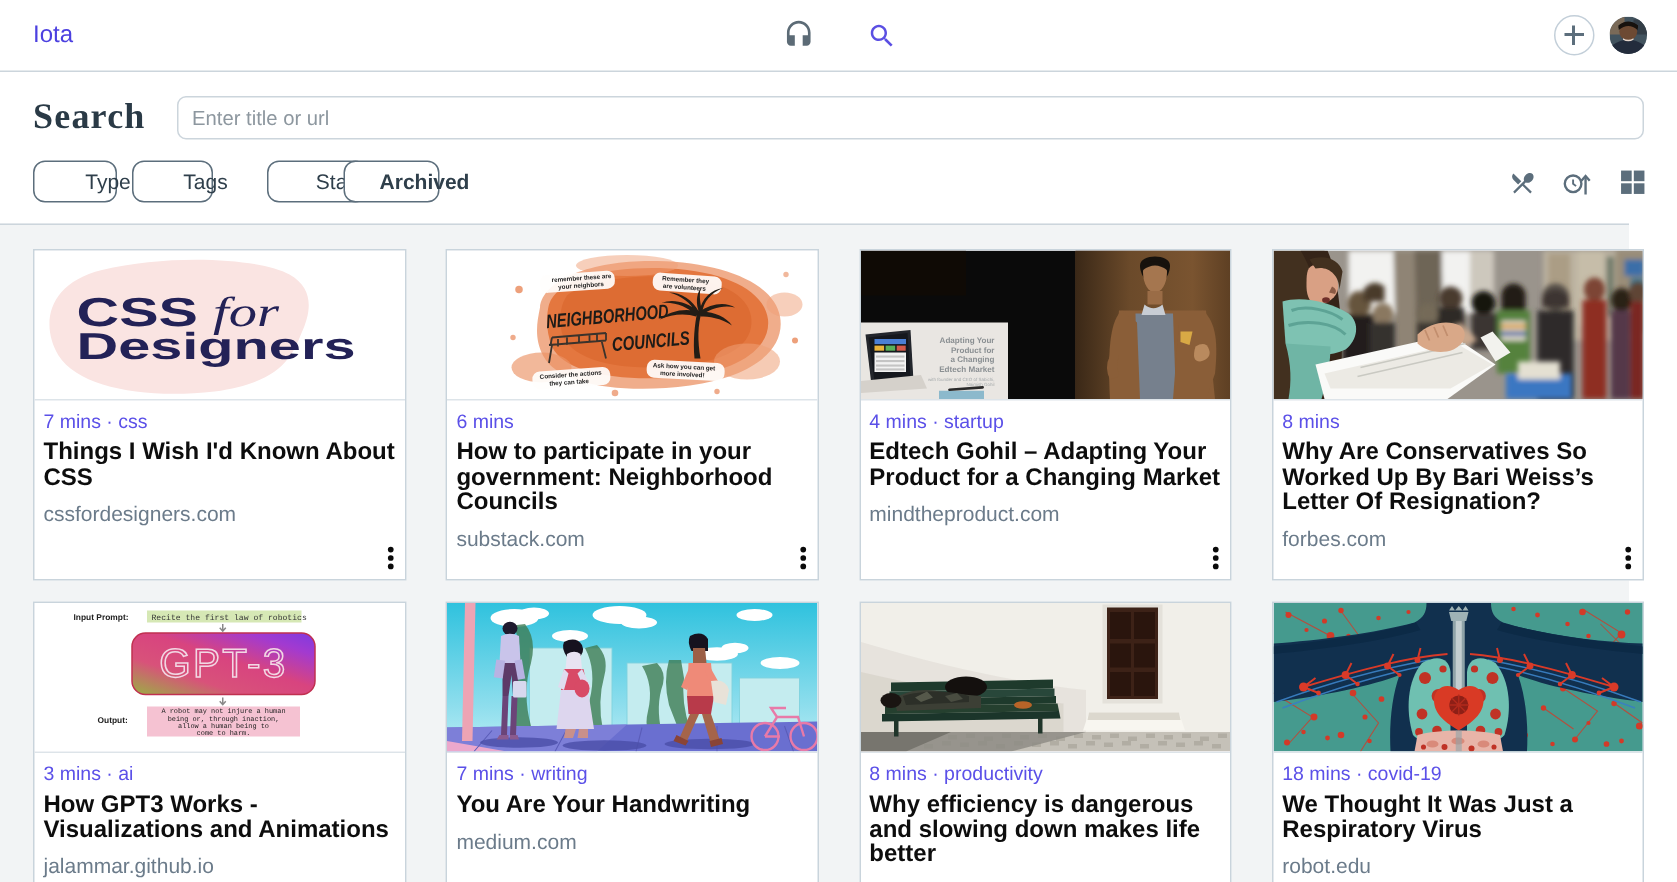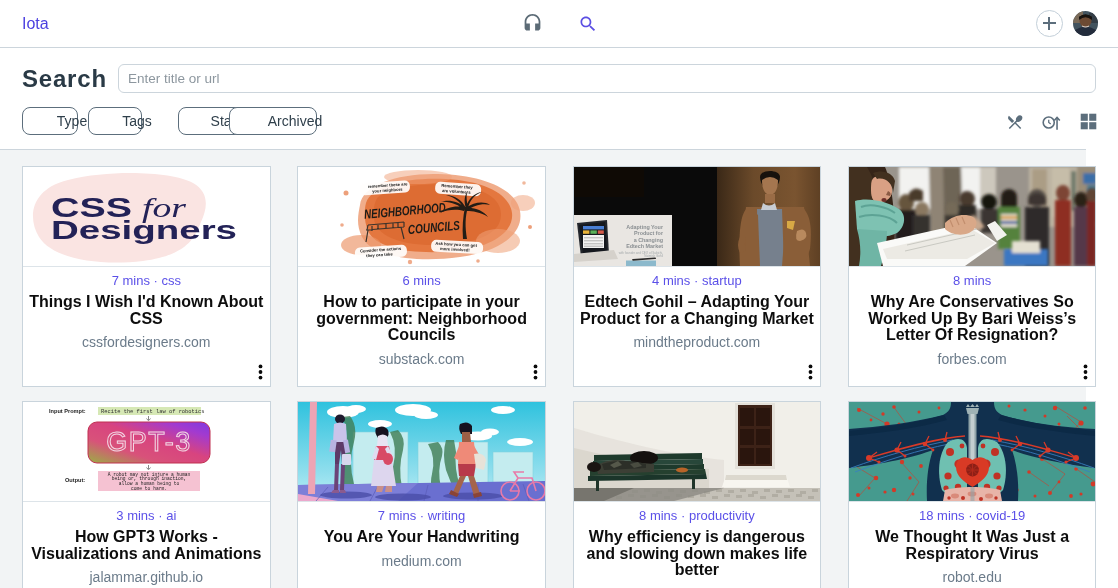--- a/index.html
+++ b/index.html
@@ -12,40 +12,40 @@
 .hicon { position:absolute; top:13px; }
 .btn-plus { position:absolute; left:1036px; top:10px; width:27px; height:27px;
   border:1.5px solid #c3cfd9; border-radius:50%; }
 .btn-plus:before, .btn-plus:after { content:""; position:absolute; background:#5c6e7c; }
 .btn-plus:before { left:5.5px; top:11px; width:13px; height:2px; }
 .btn-plus:after { left:11px; top:5.5px; width:2px; height:13px; }
 .avatar { position:absolute; left:1073px; top:11px; width:25px; height:25px;
   border-radius:50%; overflow:hidden; }
 
 .h1 { position:absolute; left:22px; top:66px; font-size:24px; line-height:25px; font-weight:bold;
-  color:#2a3a46; letter-spacing:.8px; }
+  color:#2a3a46; letter-spacing:.8px;font-family:Liberation Serif, serif; }
 .searchbox { position:absolute; left:118px; top:64px; width:978px; height:29px;
   border:1px solid #ccd5dc; border-radius:6px; background:#fff; }
 .searchbox input { width:100%; height:100%; border:0; outline:none; background:transparent;
   font-family:"Liberation Sans", sans-serif; font-size:13.5px; padding:0 9px; color:#333; }
 .searchbox input::placeholder { color:#8d979f; opacity:1; }
 .chip { position:absolute; top:107px; height:28px; border:1px solid #5c6e7c;
   border-radius:8px; background:#fff; color:#2f3f4b; font-size:14px;
   display:flex; align-items:center; justify-content:center;padding-left:44px; }
 .ricon { position:absolute; top:113px; }
 
 .cardsec { position:absolute; left:0; top:149px; width:1086px; height:439px;
   background:#f2f4f5; border-top:1px solid #ccd5dc; }
 .grid { position:absolute; left:22px; top:16px; width:1074px;
   display:grid; grid-template-columns:repeat(4, 248.6px); grid-auto-rows:220.5px;
   column-gap:26.7px; row-gap:14.5px; }
 .card { position:relative; background:#fff; border:1px solid #c9d4dc; }
 .thumb { width:100%; height:100px; border-bottom:1px solid #dde4e9; overflow:hidden; }
 .thumb svg { display:block; }
-.ct { padding:6px 6px 0 6px;text-align:center; }
+.ct { padding:6px 6px 0 6px; }
 .meta { font-size:13px; line-height:15px; color:#5b50e8; }
 .title { margin-top:6px; font-size:16px; line-height:16.5px; font-weight:bold;
   color:#0d0d0d; }
 .dom { margin-top:7px; font-size:14px; line-height:16px; color:#6b7b8a; }
 .kebab { position:absolute; right:5px; bottom:6px; width:9px; height:16px; }
 </style>
 </head>
 <body>
 <div class="header">
   <div class="logo">Iota</div>
@@ -69,21 +69,21 @@
     </svg>
   </div>
 </div>
 
 <div class="h1">Search</div>
 <div class="searchbox"><input placeholder="Enter title or url" style=""></div>
 
 <div class="chip" style="left:22px; width:56px;">Type</div>
 <div class="chip" style="left:88px; width:54px;">Tags</div>
 <div class="chip" style="left:142px; width:67px;margin-left:36px;">Starred</div>
-<div class="chip" style="left:229px; width:88px;">Archived</div>
+<div class="chip" style="left:229px; width:64px;font-weight:bold;">Archived</div>
 
 <svg class="ricon" viewBox="0 0 24 24" style="left:1006px; width:18px; height:18px;">
   <path fill="#5c6e7c" d="M8.1 13.34l2.83-2.83L3.91 3.5c-1.56 1.56-1.56 4.09 0 5.66l4.19 4.18zm6.78-1.81c1.53.71 3.68.21 5.27-1.38 1.91-1.91 2.28-4.65.81-6.12-1.46-1.46-4.2-1.1-6.12.81-1.59 1.59-2.09 3.74-1.38 5.27L3.7 19.87l1.41 1.41L12 14.41l6.88 6.88 1.41-1.41L13.41 13l1.47-1.47z"></path>
 </svg>
 <svg class="ricon" viewBox="0 0 24 24" style="left:1042px; width:19px; height:19px;">
   <g fill="none" stroke="#5c6e7c" stroke-width="2">
     <circle cx="8.5" cy="12" r="7"></circle>
     <path d="M8.5 8.5 L8.5 12 L11 14" stroke-width="1.6"></path>
     <path d="M19 21 L19 6" stroke-width="2"></path>
     <path d="M15.5 9.5 L19 5.5 L22.5 9.5" fill="none"></path>

